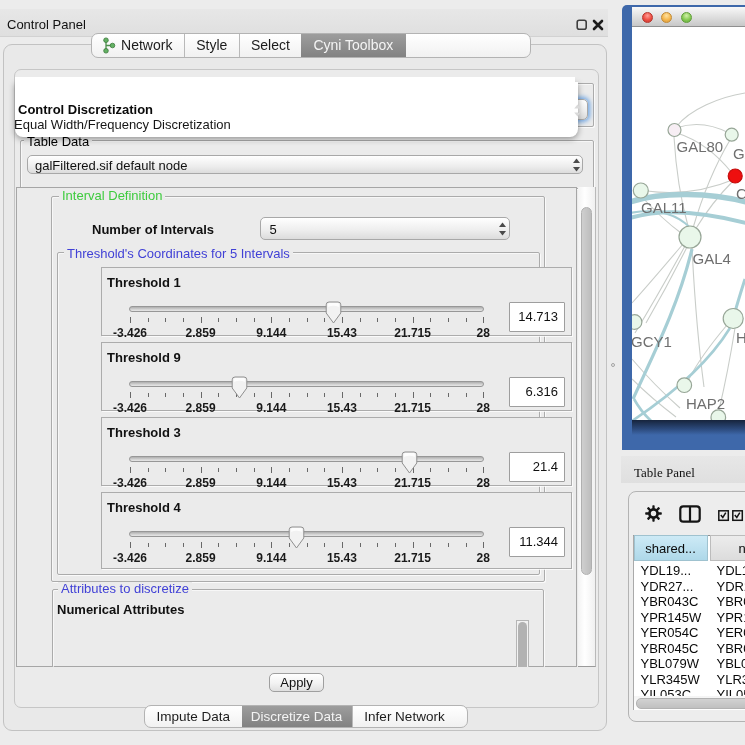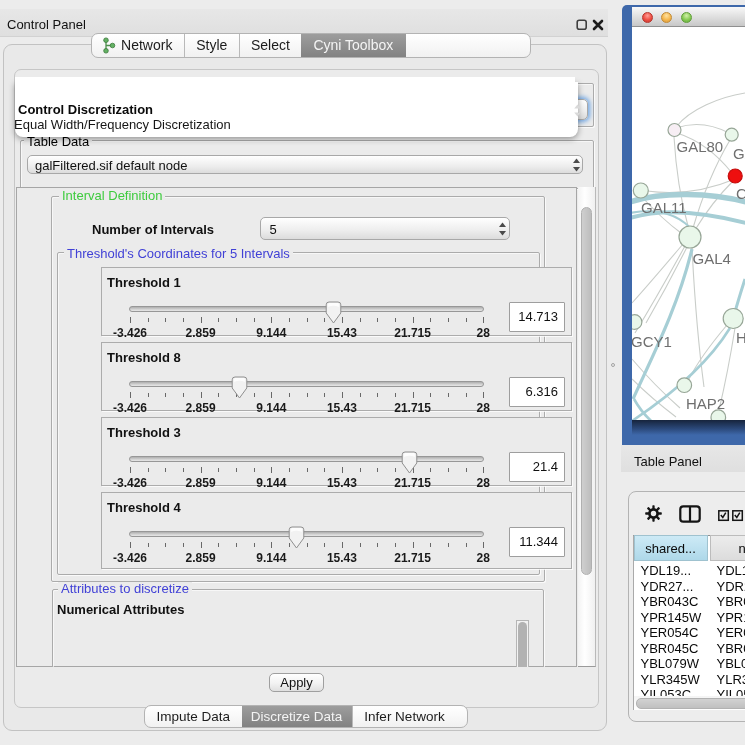--- a/index.html
+++ b/index.html
@@ -61,21 +61,21 @@
            border-radius:5px;box-sizing:border-box;font-size:13px;color:#111;
            display:flex;align-items:center;justify-content:center;}
   
   #netframe{left:621.5px;top:5px;width:123.5px;height:445px;background:#3e68aa;border-top-left-radius:5px;}
   #nettitle{left:632px;top:7px;width:113px;height:20px;background:linear-gradient(#f8f8f8,#c8c8c8);
             border-bottom:1px solid #909090;box-sizing:border-box;}
   .tl-btn{position:absolute;top:12px;width:11px;height:11px;border-radius:50%;box-sizing:border-box;}
   #netcanvas{left:632px;top:27px;width:113px;height:393px;background:#fff;overflow:hidden;}
   #netshadow{left:632px;top:420px;width:113px;height:15px;background:linear-gradient(#16243c,#2c4a7c 60%,#3e68aa);}
   
-  #tp-title{left:620.5px;top:445px;width:124.5px;height:27px;background:linear-gradient(#e7e7e7,#dfdfdf);}
+  #tp-title{left:620.5px;top:456px;width:124.5px;height:27px;background:linear-gradient(#e7e7e7,#dfdfdf);font-family:Liberation Serif, serif;}
   #tp-title .t{position:absolute;left:13.5px;top:9px;font-size:13px;color:#111;}
   #tablebox{left:628px;top:490.5px;width:130px;height:231px;background:#ededed;
             border:1px solid #b3b3b3;border-radius:8px;box-sizing:border-box;overflow:hidden;}
   .hdr{position:absolute;top:43.5px;height:25.5px;box-sizing:border-box;}
   .trow{position:absolute;font-size:13px;color:#0a0a0a;}
 </style>
 </head>
 <body>
 <div id="root">
 
@@ -184,21 +184,21 @@
       </div>
   <div class="thumb" style="left:223.9px">
         <svg width="17" height="23" viewBox="0 0 17 23" style="position:absolute;top:0;left:0">
           <path d="M4,1 H13 Q15.8,1 15.8,3.8 V12 L8.5,22 L1.2,12 V3.8 Q1.2,1 4,1 Z" fill="#f2f2f2" stroke="#8f8f8f" stroke-width="1"></path>
           <path d="M3.1,6 Q8.5,3.6 13.9,6 V3 Q13.6,2 12.4,2 H4.6 Q3.4,2 3.1,3 Z" fill="#fdfdfd"></path>
         </svg>
       </div>
   <div class="vbox">14.713</div>
 </div>
 <div class="thbox" style="top:342px;height:69px">
-  <div class="thname">Threshold 8</div>
+  <div class="thname">Threshold 9</div>
   <div class="track"></div>
   <div class="ticks">
         <div class="tk" style="left:28.5px;top:0px;height:6.5px"></div>
         <div class="tk" style="left:46.2px;top:1px;height:4.5px"></div>
         <div class="tk" style="left:63.8px;top:1px;height:4.5px"></div>
         <div class="tk" style="left:81.5px;top:1px;height:4.5px"></div>
         <div class="tk" style="left:99.1px;top:0px;height:6.5px"></div>
         <div class="tk" style="left:116.8px;top:1px;height:4.5px"></div>
         <div class="tk" style="left:134.5px;top:1px;height:4.5px"></div>
         <div class="tk" style="left:152.1px;top:1px;height:4.5px"></div>

